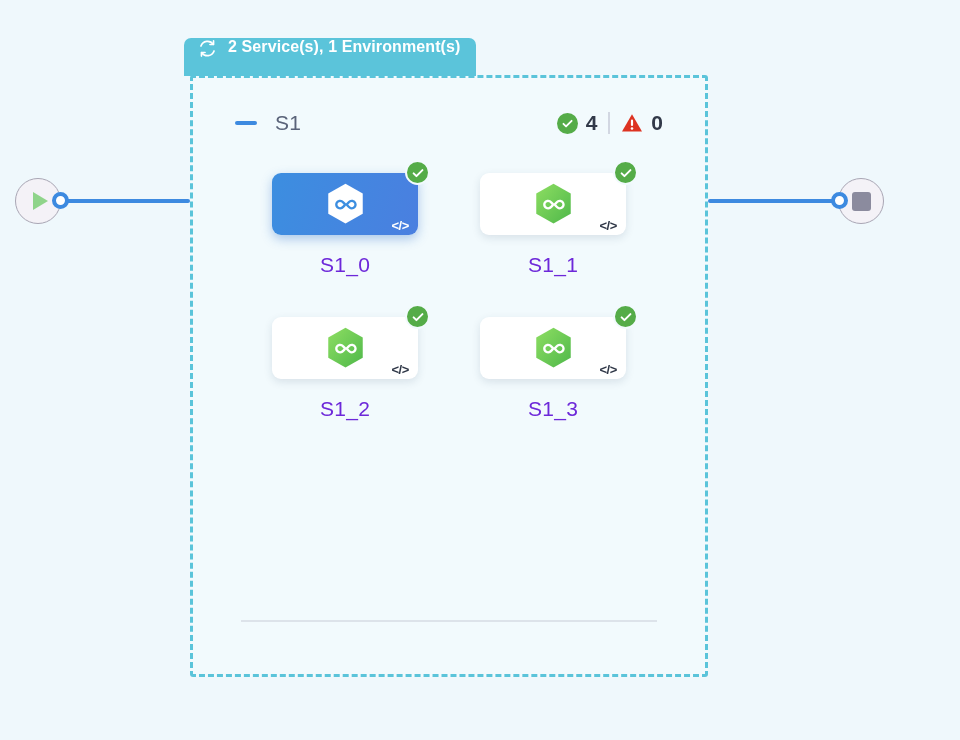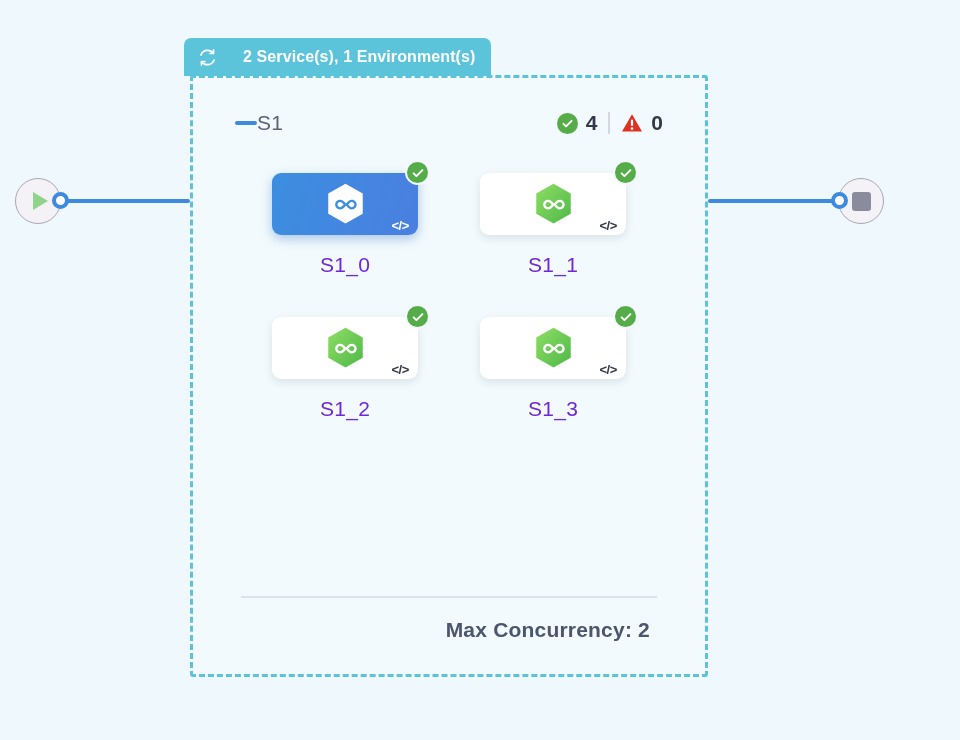--- a/index.html
+++ b/index.html
@@ -78,22 +78,22 @@
   
   .group-tab {
     position: absolute;
     left: 184px;
     top: 38px;
     height: 38px;
     padding: 0 16px 0 13px;
     background: #5bc4da;
     border-radius: 7px 7px 0 0;
     display: flex;
-    align-items: center;
-    gap: 25px;
+    align-items: flex-start;
+    gap: 10px;
     z-index: 4;
   }
   .group-tab-label {
     color: #ffffff;
     font-size: 16px;
     font-weight: 600;
     letter-spacing: .1px;
     white-space: nowrap;
   }
   .loop-icon { width: 21px; height: 21px; display: block; flex: 0 0 auto; }
@@ -123,20 +123,21 @@
     padding: 0 42px 0 42px;
   }
   .collapse-icon {
     width: 22px;
     height: 4px;
     border-radius: 2px;
     background: #3d8ae0;
     flex: 0 0 auto;
   }
   .group-title {
+    margin-left: 18px;
     font-size: 21px;
     font-weight: 400;
     color: #5a6379;
     letter-spacing: .2px;
   }
 
   .status-cluster {
     margin-left: auto;
     display: flex;
     align-items: center;
@@ -413,17 +414,16 @@
             </svg>
           </span>
         </div>
         <span class="node-label">S1_3</span>
       </div>
 
     </div>
 
     <div class="group-footer">
       <div class="footer-divider"></div>
-      <div class="footer-text">Max Concurrency: 2</div>
     </div>
 
   </div>
 </div>
 
 </body></html>

